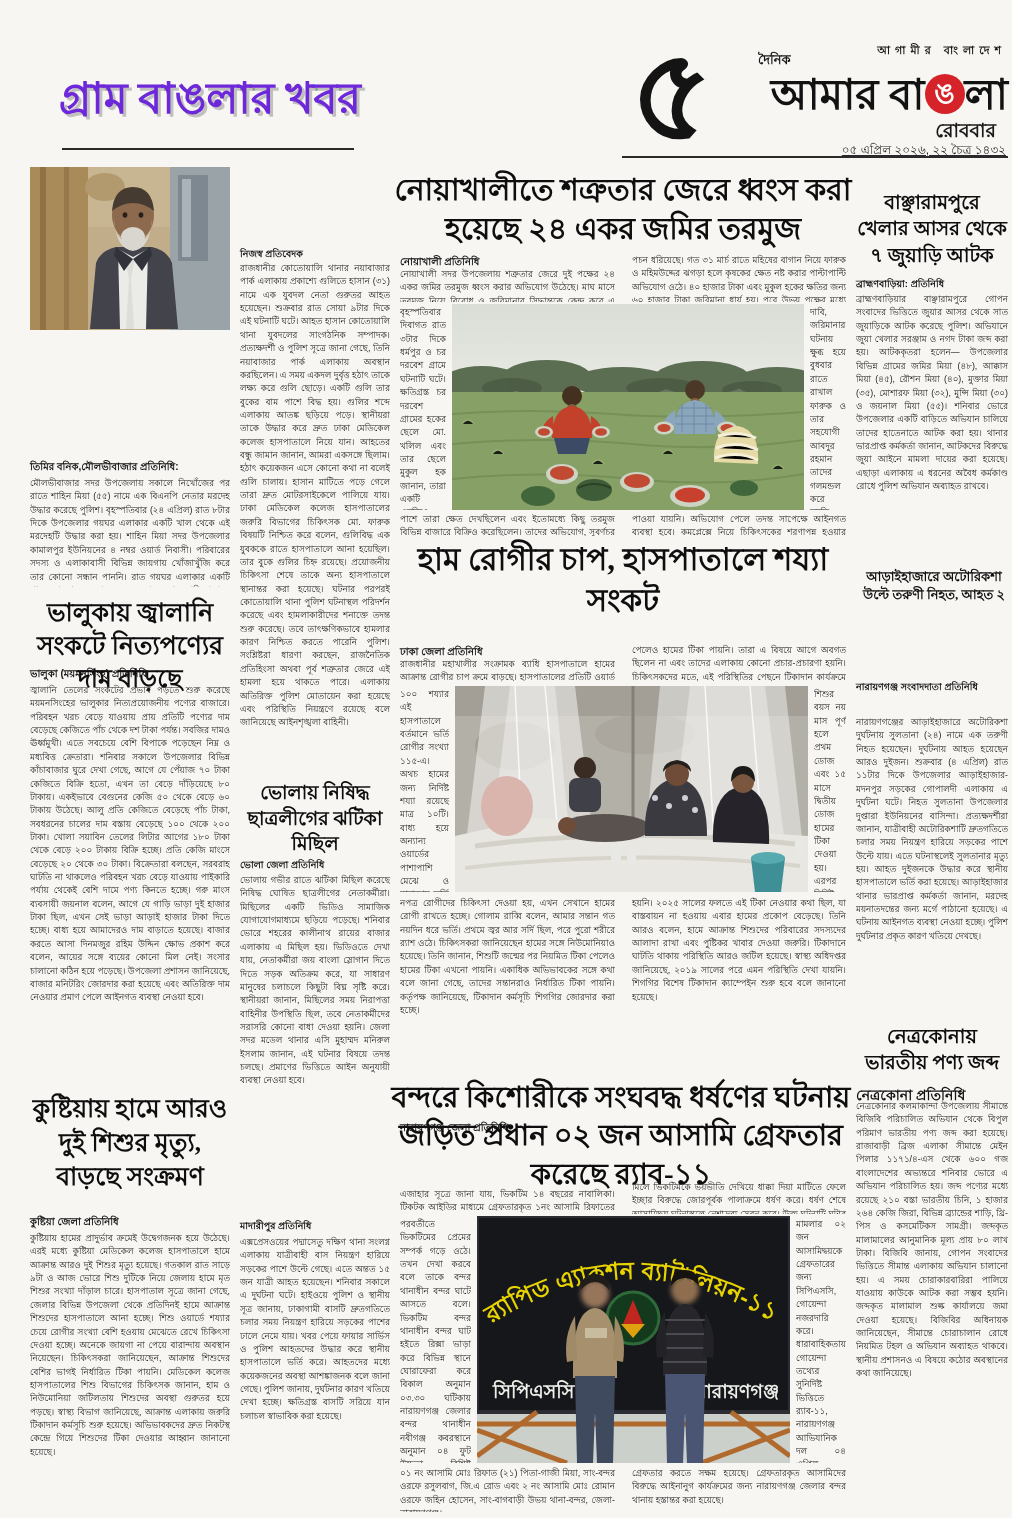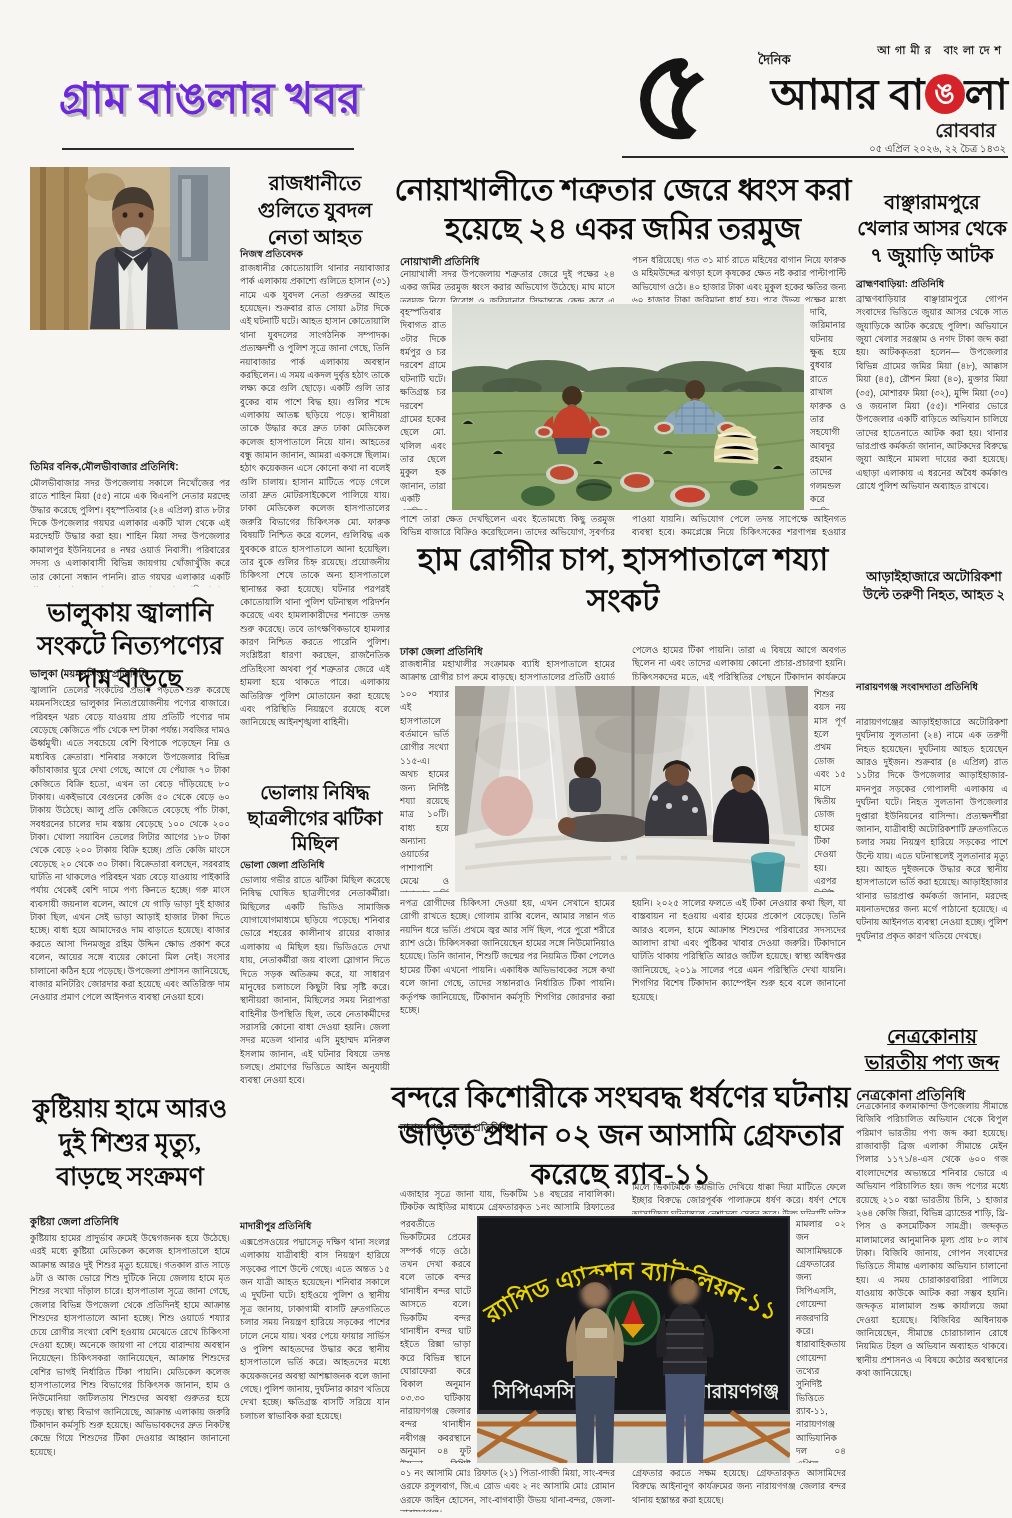--- a/index.html
+++ b/index.html
@@ -15,21 +15,21 @@
   
   .section-title{font-size:43px;font-weight:bold;text-align:center;color:#6d28d9;
                  text-shadow:3px 3px 0 rgba(0,0,0,0.22);font-family:"Liberation Serif","DejaVu Serif",serif;}
   .big-page-num{font-size:128px;line-height:1;font-weight:800;color:#141414;font-family:"Liberation Serif","DejaVu Serif",serif;}
   .paper-name{font-size:42px;font-weight:bold;color:#121212;white-space:nowrap;font-family:"Liberation Serif","DejaVu Serif",serif;}
   .ng-circle{display:inline-block;width:40px;height:40px;border-radius:50%;background:#d6232a;color:#fff;
              font-size:28px;line-height:40px;text-align:center;vertical-align:6px;font-weight:bold;}
   .slogan{font-size:11px;font-weight:bold;letter-spacing:5px;color:#1a1a1a;text-align:right;}
   .daily{font-size:13px;font-weight:bold;color:#1a1a1a;}
   .day{font-size:19px;font-weight:bold;color:#1a1a1a;text-align:right;}
-  .dateline{font-size:10px;color:#2a2a2a;text-align:right;}
+  .dateline{font-size:12px;color:#2a2a2a;text-align:right;text-decoration:underline;}
 </style>
 </head>
 <body>
 
 <div id="page">
 
   <div class="abs section-title" style="left:22px;top:66px;width:376px;">গ্রাম বাঙলার খবর</div>
   <div class="abs rule" style="left:62px;top:148px;width:292px;height:2px;"></div>
 
   <div class="abs big-page-num" style="left:630px;top:32px;">৫</div>
@@ -70,21 +70,20 @@
   <div class="abs bodytext" style="left:30px;top:477px;width:200px;height:110px;">মৌলভীবাজার সদর উপজেলায় সকালে নিখোঁজের পর রাতে শাহিন মিয়া (৫৫) নামে এক বিএনপি নেতার মরদেহ উদ্ধার করেছে পুলিশ। বৃহস্পতিবার (২৪ এপ্রিল) রাত ৮টার দিকে উপজেলার গয়ঘর এলাকার একটি খাল থেকে এই মরদেহটি উদ্ধার করা হয়। শাহিন মিয়া সদর উপজেলার কামালপুর ইউনিয়নের ৪ নম্বর ওয়ার্ড নিবাসী। পরিবারের সদস্য ও এলাকাবাসী বিভিন্ন জায়গায় খোঁজাখুঁজি করে তার কোনো সন্ধান পাননি। রাত গয়ঘর এলাকার একটি খালে ভাসমান অবস্থায় মরদেহ দেখতে পেয়ে পুলিশে খবর দেন স্থানীয়রা। মৌলভীবাজার মডেল থানার ভারপ্রাপ্ত কর্মকর্তা (ওসি) সাইফুল ইসলাম জানান, মরদেহ উদ্ধার করে ময়নাতদন্তের জন্য মর্গে পাঠানো হয়েছে। বিষয়টি তদন্ত করে দেখা হচ্ছে। তদন্ত চলমান রয়েছে।</div>
 
   <div class="abs headline" style="left:24px;top:596px;width:212px;font-size:25px;line-height:1.32;">ভালুকায় জ্বালানি সংকটে নিত্যপণ্যের দাম বাড়ছে</div>
   <div class="abs byline" style="left:30px;top:666px;width:200px;">ভালুকা (ময়মনসিংহ) প্রতিনিধি</div>
   <div class="abs bodytext" style="left:30px;top:684px;width:200px;height:400px;">জ্বালানি তেলের সংকটের প্রভাব পড়তে শুরু করেছে ময়মনসিংহের ভালুকার নিত্যপ্রয়োজনীয় পণ্যের বাজারে। পরিবহন খরচ বেড়ে যাওয়ায় প্রায় প্রতিটি পণ্যের দাম বেড়েছে কেজিতে পাঁচ থেকে দশ টাকা পর্যন্ত। সবজির দামও ঊর্ধ্বমুখী। এতে সবচেয়ে বেশি বিপাকে পড়েছেন নিম্ন ও মধ্যবিত্ত ক্রেতারা। শনিবার সকালে উপজেলার বিভিন্ন কাঁচাবাজার ঘুরে দেখা গেছে, আগে যে পেঁয়াজ ৭০ টাকা কেজিতে বিক্রি হতো, এখন তা বেড়ে দাঁড়িয়েছে ৮০ টাকায়। একইভাবে বেগুনের কেজি ৫০ থেকে বেড়ে ৬০ টাকায় উঠেছে। আলু প্রতি কেজিতে বেড়েছে পাঁচ টাকা, সবধরনের চালের দাম বস্তায় বেড়েছে ১০০ থেকে ২০০ টাকা। খোলা সয়াবিন তেলের লিটার আগের ১৮০ টাকা থেকে বেড়ে ২০০ টাকায় বিক্রি হচ্ছে। প্রতি কেজি মাংসে বেড়েছে ২০ থেকে ৩০ টাকা। বিক্রেতারা বলছেন, সরবরাহ ঘাটতি না থাকলেও পরিবহন খরচ বেড়ে যাওয়ায় পাইকারি পর্যায় থেকেই বেশি দামে পণ্য কিনতে হচ্ছে। গরু মাংস ব্যবসায়ী জয়নাল বলেন, আগে যে গাড়ি ভাড়া দুই হাজার টাকা ছিল, এখন সেই ভাড়া আড়াই হাজার টাকা দিতে হচ্ছে। বাধ্য হয়ে আমাদেরও দাম বাড়াতে হয়েছে। বাজার করতে আসা দিনমজুর রহিম উদ্দিন ক্ষোভ প্রকাশ করে বলেন, আয়ের সঙ্গে ব্যয়ের কোনো মিল নেই। সংসার চালানো কঠিন হয়ে পড়েছে। উপজেলা প্রশাসন জানিয়েছে, বাজার মনিটরিং জোরদার করা হয়েছে এবং অতিরিক্ত দাম নেওয়ার প্রমাণ পেলে আইনগত ব্যবস্থা নেওয়া হবে।</div>
 
   <div class="abs headline" style="left:26px;top:1092px;width:208px;font-size:25px;line-height:1.35;">কুষ্টিয়ায় হামে আরও দুই শিশুর মৃত্যু, বাড়ছে সংক্রমণ</div>
   <div class="abs byline" style="left:30px;top:1214px;width:200px;">কুষ্টিয়া জেলা প্রতিনিধি</div>
   <div class="abs bodytext" style="left:30px;top:1232px;width:200px;height:272px;">কুষ্টিয়ায় হামের প্রাদুর্ভাব ক্রমেই উদ্বেগজনক হয়ে উঠেছে। এরই মধ্যে কুষ্টিয়া মেডিকেল কলেজ হাসপাতালে হামে আক্রান্ত আরও দুই শিশুর মৃত্যু হয়েছে। গতকাল রাত সাড়ে ৯টা ও আজ ভোরে শিশু দুটিকে নিয়ে জেলায় হামে মৃত শিশুর সংখ্যা দাঁড়াল চারে। হাসপাতাল সূত্রে জানা গেছে, জেলার বিভিন্ন উপজেলা থেকে প্রতিদিনই হামে আক্রান্ত শিশুদের হাসপাতালে আনা হচ্ছে। শিশু ওয়ার্ডে শয্যার চেয়ে রোগীর সংখ্যা বেশি হওয়ায় মেঝেতে রেখে চিকিৎসা দেওয়া হচ্ছে। অনেকে জায়গা না পেয়ে বারান্দায় অবস্থান নিয়েছেন। চিকিৎসকরা জানিয়েছেন, আক্রান্ত শিশুদের বেশির ভাগই নির্ধারিত টিকা পায়নি। মেডিকেল কলেজ হাসপাতালের শিশু বিভাগের চিকিৎসক জানান, হাম ও নিউমোনিয়া জটিলতায় শিশুদের অবস্থা গুরুতর হয়ে পড়ছে। স্বাস্থ্য বিভাগ জানিয়েছে, আক্রান্ত এলাকায় জরুরি টিকাদান কর্মসূচি শুরু হয়েছে। অভিভাবকদের দ্রুত নিকটস্থ কেন্দ্রে গিয়ে শিশুদের টিকা দেওয়ার আহ্বান জানানো হয়েছে।</div>
 
-  <div class="abs headline" style="left:240px;top:170px;width:150px;font-size:20px;line-height:1.35;">রাজধানীতে গুলিতে যুবদল নেতা আহত</div>
   <div class="abs byline" style="left:240px;top:247px;width:150px;font-size:9.5px;">নিজস্ব প্রতিবেদক</div>
   <div class="abs bodytext" style="left:240px;top:262px;width:150px;height:515px;">রাজধানীর কোতোয়ালি থানার নয়াবাজার পার্ক এলাকায় প্রকাশ্যে গুলিতে হাসান (৩১) নামে এক যুবদল নেতা গুরুতর আহত হয়েছেন। শুক্রবার রাত সোয়া ৯টার দিকে এই ঘটনাটি ঘটে। আহত হাসান কোতোয়ালি থানা যুবদলের সাংগঠনিক সম্পাদক। প্রত্যক্ষদর্শী ও পুলিশ সূত্রে জানা গেছে, তিনি নয়াবাজার পার্ক এলাকায় অবস্থান করছিলেন। এ সময় একদল দুর্বৃত্ত হঠাৎ তাকে লক্ষ্য করে গুলি ছোড়ে। একটি গুলি তার বুকের বাম পাশে বিদ্ধ হয়। গুলির শব্দে এলাকায় আতঙ্ক ছড়িয়ে পড়ে। স্থানীয়রা তাকে উদ্ধার করে দ্রুত ঢাকা মেডিকেল কলেজ হাসপাতালে নিয়ে যান। আহতের বন্ধু জামান জানান, আমরা একসঙ্গে ছিলাম। হঠাৎ কয়েকজন এসে কোনো কথা না বলেই গুলি চালায়। হাসান মাটিতে পড়ে গেলে তারা দ্রুত মোটরসাইকেলে পালিয়ে যায়। ঢাকা মেডিকেল কলেজ হাসপাতালের জরুরি বিভাগের চিকিৎসক মো. ফারুক বিষয়টি নিশ্চিত করে বলেন, গুলিবিদ্ধ এক যুবককে রাতে হাসপাতালে আনা হয়েছিল। তার বুকে গুলির চিহ্ন রয়েছে। প্রয়োজনীয় চিকিৎসা শেষে তাকে অন্য হাসপাতালে স্থানান্তর করা হয়েছে। ঘটনার পরপরই কোতোয়ালি থানা পুলিশ ঘটনাস্থল পরিদর্শন করেছে এবং হামলাকারীদের শনাক্তে তদন্ত শুরু করেছে। তবে তাৎক্ষণিকভাবে হামলার কারণ নিশ্চিত করতে পারেনি পুলিশ। সংশ্লিষ্টরা ধারণা করছেন, রাজনৈতিক প্রতিহিংসা অথবা পূর্ব শত্রুতার জেরে এই হামলা হয়ে থাকতে পারে। এলাকায় অতিরিক্ত পুলিশ মোতায়েন করা হয়েছে এবং পরিস্থিতি নিয়ন্ত্রণে রয়েছে বলে জানিয়েছে আইনশৃঙ্খলা বাহিনী।</div>
 
   <div class="abs headline" style="left:240px;top:780px;width:150px;font-size:19px;line-height:1.35;">ভোলায় নিষিদ্ধ ছাত্রলীগের ঝটিকা মিছিল</div>
   <div class="abs byline" style="left:240px;top:858px;width:150px;font-size:9.5px;">ভোলা জেলা প্রতিনিধি</div>
   <div class="abs bodytext" style="left:240px;top:874px;width:150px;height:286px;">ভোলায় গভীর রাতে ঝটিকা মিছিল করেছে নিষিদ্ধ ঘোষিত ছাত্রলীগের নেতাকর্মীরা। মিছিলের একটি ভিডিও সামাজিক যোগাযোগমাধ্যমে ছড়িয়ে পড়েছে। শনিবার ভোরে শহরের কালীনাথ রায়ের বাজার এলাকায় এ মিছিল হয়। ভিডিওতে দেখা যায়, নেতাকর্মীরা জয় বাংলা স্লোগান দিতে দিতে সড়ক অতিক্রম করে, যা সাধারণ মানুষের চলাচলে কিছুটা বিঘ্ন সৃষ্টি করে। স্থানীয়রা জানান, মিছিলের সময় নিরাপত্তা বাহিনীর উপস্থিতি ছিল, তবে নেতাকর্মীদের সরাসরি কোনো বাধা দেওয়া হয়নি। জেলা সদর মডেল থানার এসি মুহাম্মদ মনিরুল ইসলাম জানান, এই ঘটনার বিষয়ে তদন্ত চলছে। প্রমাণের ভিত্তিতে আইন অনুযায়ী ব্যবস্থা নেওয়া হবে।</div>
 
   <div class="abs byline" style="left:240px;top:1219px;width:150px;font-size:9.5px;">মাদারীপুর প্রতিনিধি</div>
   <div class="abs bodytext" style="left:240px;top:1236px;width:150px;height:268px;">এক্সপ্রেসওয়ের পদ্মাসেতু দক্ষিণ থানা সংলগ্ন এলাকায় যাত্রীবাহী বাস নিয়ন্ত্রণ হারিয়ে সড়কের পাশে উল্টে গেছে। এতে অন্তত ১৫ জন যাত্রী আহত হয়েছেন। শনিবার সকালে এ দুর্ঘটনা ঘটে। হাইওয়ে পুলিশ ও স্থানীয় সূত্র জানায়, ঢাকাগামী বাসটি দ্রুতগতিতে চলার সময় নিয়ন্ত্রণ হারিয়ে সড়কের পাশের ঢালে নেমে যায়। খবর পেয়ে ফায়ার সার্ভিস ও পুলিশ আহতদের উদ্ধার করে স্থানীয় হাসপাতালে ভর্তি করে। আহতদের মধ্যে কয়েকজনের অবস্থা আশঙ্কাজনক বলে জানা গেছে। পুলিশ জানায়, দুর্ঘটনার কারণ খতিয়ে দেখা হচ্ছে। ক্ষতিগ্রস্ত বাসটি সরিয়ে যান চলাচল স্বাভাবিক করা হয়েছে।</div>
 
@@ -293,17 +292,17 @@
   </div>
 
   <div class="abs headline" style="left:856px;top:170px;width:152px;font-size:19.5px;line-height:1.35;margin-top:20px;">বাঞ্ছারামপুরে খেলার আসর থেকে ৭ জুয়াড়ি আটক</div>
   <div class="abs byline" style="left:856px;top:277px;width:152px;font-size:9.5px;">ব্রাহ্মণবাড়িয়া: প্রতিনিধি</div>
   <div class="abs bodytext" style="left:856px;top:293px;width:152px;height:263px;">ব্রাহ্মণবাড়িয়ার বাঞ্ছারামপুরে গোপন সংবাদের ভিত্তিতে জুয়ার আসর থেকে সাত জুয়াড়িকে আটক করেছে পুলিশ। অভিযানে জুয়া খেলার সরঞ্জাম ও নগদ টাকা জব্দ করা হয়। আটককৃতরা হলেন— উপজেলার বিভিন্ন গ্রামের জমির মিয়া (৪৮), আক্কাস মিয়া (৪৫), রৌশন মিয়া (৪০), মুক্তার মিয়া (৩৫), মোশারফ মিয়া (৩২), মুন্সি মিয়া (৩০) ও জয়নাল মিয়া (৫৫)। শনিবার ভোরে উপজেলার একটি বাড়িতে অভিযান চালিয়ে তাদের হাতেনাতে আটক করা হয়। থানার ভারপ্রাপ্ত কর্মকর্তা জানান, আটকদের বিরুদ্ধে জুয়া আইনে মামলা দায়ের করা হয়েছে। এছাড়া এলাকায় এ ধরনের অবৈধ কর্মকাণ্ড রোধে পুলিশ অভিযান অব্যাহত রাখবে।</div>
 
   <div class="abs headline" style="left:856px;top:568px;width:156px;font-size:13px;line-height:1.35;">আড়াইহাজারে অটোরিকশা উল্টে তরুণী নিহত, আহত ২</div>
   <div class="abs byline" style="left:856px;top:680px;width:152px;font-size:9.5px;line-height:1.5;">নারায়ণগঞ্জ সংবাদদাতা প্রতিনিধি</div>
   <div class="abs bodytext" style="left:856px;top:716px;width:152px;height:300px;">নারায়ণগঞ্জের আড়াইহাজারে অটোরিকশা দুর্ঘটনায় সুলতানা (২৪) নামে এক তরুণী নিহত হয়েছেন। দুর্ঘটনায় আহত হয়েছেন আরও দুইজন। শুক্রবার (৪ এপ্রিল) রাত ১১টার দিকে উপজেলার আড়াইহাজার-মদনপুর সড়কের গোপালদী এলাকায় এ দুর্ঘটনা ঘটে। নিহত সুলতানা উপজেলার দুপ্তারা ইউনিয়নের বাসিন্দা। প্রত্যক্ষদর্শীরা জানান, যাত্রীবাহী অটোরিকশাটি দ্রুতগতিতে চলার সময় নিয়ন্ত্রণ হারিয়ে সড়কের পাশে উল্টে যায়। এতে ঘটনাস্থলেই সুলতানার মৃত্যু হয়। আহত দুইজনকে উদ্ধার করে স্থানীয় হাসপাতালে ভর্তি করা হয়েছে। আড়াইহাজার থানার ভারপ্রাপ্ত কর্মকর্তা জানান, মরদেহ ময়নাতদন্তের জন্য মর্গে পাঠানো হয়েছে। এ ঘটনায় আইনগত ব্যবস্থা নেওয়া হচ্ছে। পুলিশ দুর্ঘটনার প্রকৃত কারণ খতিয়ে দেখছে।</div>
 
-  <div class="abs headline" style="left:856px;top:1024px;width:152px;font-size:19.5px;line-height:1.35;text-decoration:underline;">নেত্রকোনায় ভারতীয় পণ্য জব্দ</div>
+  <div class="abs headline" style="left:856px;top:1024px;width:152px;font-size:19.5px;line-height:1.35;">নেত্রকোনায় ভারতীয় পণ্য জব্দ</div>
   <div class="abs byline" style="left:856px;top:1084px;width:152px;font-size:14px;">নেত্রকোনা প্রতিনিধি</div>
   <div class="abs bodytext" style="left:856px;top:1100px;width:152px;height:404px;">নেত্রকোনার কলমাকান্দা উপজেলায় সীমান্তে বিজিবি পরিচালিত অভিযান থেকে বিপুল পরিমাণ ভারতীয় পণ্য জব্দ করা হয়েছে। রাজাবাড়ী ব্রিজ এলাকা সীমান্তে মেইন পিলার ১১৭১/৪-এস থেকে ৬০০ গজ বাংলাদেশের অভ্যন্তরে শনিবার ভোরে এ অভিযান পরিচালিত হয়। জব্দ পণ্যের মধ্যে রয়েছে ২১০ বস্তা ভারতীয় চিনি, ১ হাজার ২৬৪ কেজি জিরা, বিভিন্ন ব্র্যান্ডের শাড়ি, থ্রি-পিস ও কসমেটিকস সামগ্রী। জব্দকৃত মালামালের আনুমানিক মূল্য প্রায় ৮০ লাখ টাকা। বিজিবি জানায়, গোপন সংবাদের ভিত্তিতে সীমান্ত এলাকায় অভিযান চালানো হয়। এ সময় চোরাকারবারিরা পালিয়ে যাওয়ায় কাউকে আটক করা সম্ভব হয়নি। জব্দকৃত মালামাল শুল্ক কার্যালয়ে জমা দেওয়া হয়েছে। বিজিবির অধিনায়ক জানিয়েছেন, সীমান্তে চোরাচালান রোধে নিয়মিত টহল ও অভিযান অব্যাহত থাকবে। স্থানীয় প্রশাসনও এ বিষয়ে কঠোর অবস্থানের কথা জানিয়েছে।</div>
 
 </div>
 
 </body></html>

